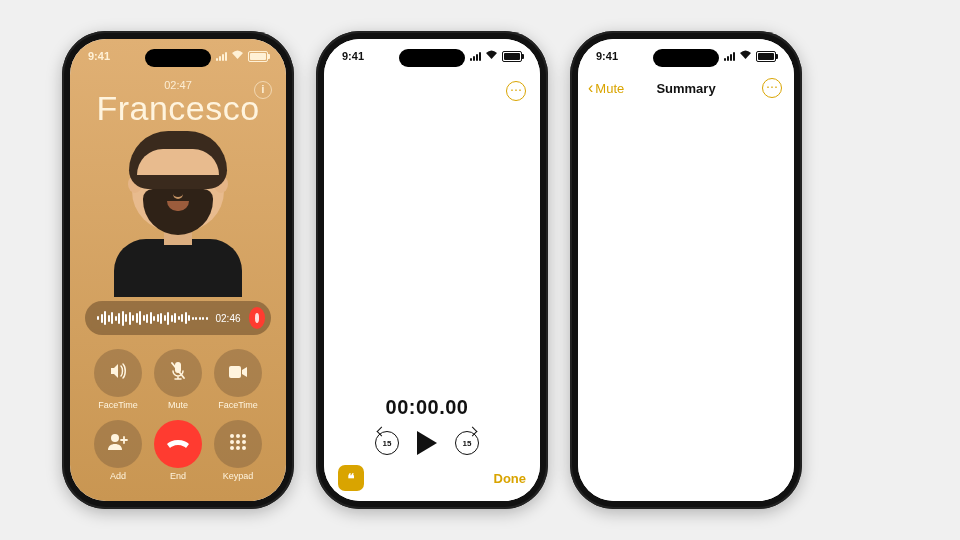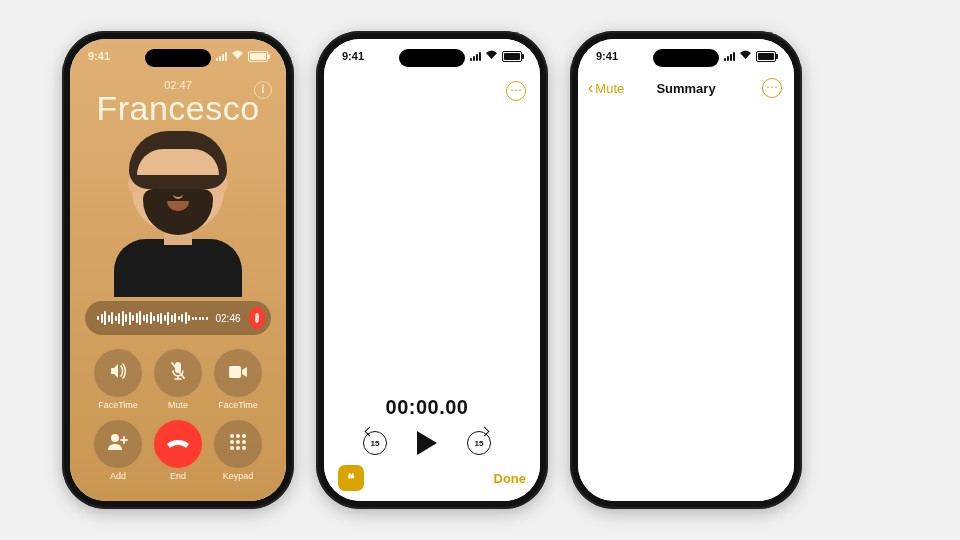--- a/index.html
+++ b/index.html
@@ -59,21 +59,21 @@
   .p2-more{position:absolute;top:42px;right:14px;width:18px;height:18px;border:1.3px solid #d9a400;border-radius:50%;color:#d9a400;font-size:12px;text-align:center;line-height:16px;}
   .sum-row{margin:12px 12px 0;height:32px;background:#f0f0f0;border-radius:8px;display:flex;align-items:center;padding:0 10px;color:#3a3a3c;font-size:12px;font-weight:500;gap:8px;}
   .sum-row .chev{margin-left:auto;color:#b0b0b5;}
 
   .transcript{padding:12px 14px 0;font-size:13px;color:#111;line-height:1.35;}
   .transcript .spk{font-size:10px;font-weight:600;color:#8a8a8e;margin-top:8px;}
   .transcript .line{margin-top:1px;}
 
   .player{position:absolute;bottom:46px;left:0;right:10px;text-align:center;}
   .player .time{font-size:20px;font-weight:600;letter-spacing:.5px;color:#111;}
-  .player .controls{margin-top:12px;display:flex;justify-content:center;gap:30px;align-items:center;color:#111;}
+  .player .controls{margin-top:12px;display:flex;justify-content:center;gap:18px;align-items:center;color:#111;}
   .skip{width:22px;height:22px;border:1.8px solid #111;border-radius:50%;position:relative;font-size:8px;display:flex;align-items:center;justify-content:center;font-weight:700;}
   .skip::before{content:"";position:absolute;top:-4px;width:6px;height:6px;border-top:1.8px solid #111;border-right:1.8px solid #111;}
   .skip.back::before{left:2px;transform:rotate(-135deg);}
   .skip.fwd::before{right:2px;transform:rotate(45deg);}
   .play{width:0;height:0;border-left:20px solid #111;border-top:12px solid transparent;border-bottom:12px solid transparent;}
 
   .p2-footer{position:absolute;bottom:10px;left:0;right:0;display:flex;justify-content:space-between;align-items:center;padding:0 14px;}
   .quote-btn{width:26px;height:26px;background:#d9a400;border-radius:7px;color:#fff;display:flex;align-items:center;justify-content:center;font-size:13px;font-weight:900;}
   .done{color:#d9a400;font-size:13px;font-weight:600;}
 

